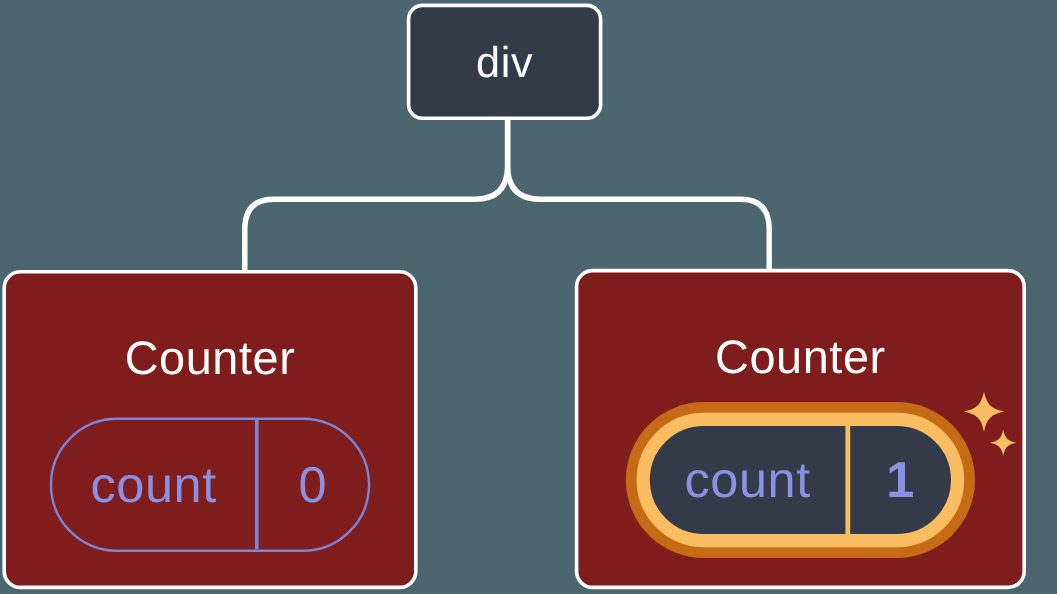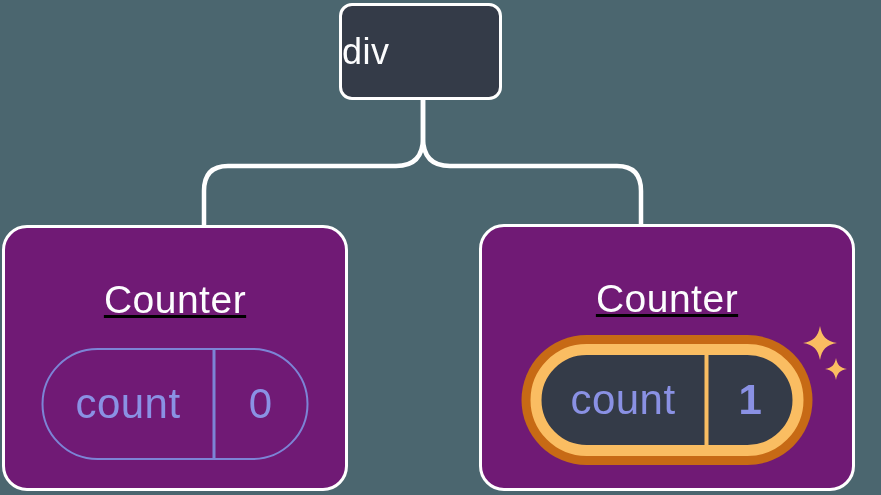--- a/index.html
+++ b/index.html
@@ -33,35 +33,34 @@
   
   .root-node {
     position: absolute;
     left: 339px; top: 3px;
     width: 163px; height: 97px;
     background: #343B48;
     border: 3px solid #FFFFFF;
     border-radius: 13px;
     display: flex;
     align-items: center;
-    justify-content: flex-start;
+    justify-content: center;
   }
   .root-node span {
     color: #FCFDFE;
     font-size: 36px;
     letter-spacing: 0.5px;
   }
 
   
   .card {
     position: absolute;
-    background: #701a75;
+    background: #7f1d1d;
     border: 3px solid #FFFFFF;
-    border-radius: 25px;
-    text-decoration: underline;
+    border-radius: 15px;
   }
   .card-left  { left: 2px;   top: 225px; width: 346px; height: 266px; }
   .card-right { left: 479px; top: 224px; width: 376px; height: 267px; }
 
   .card-title {
     margin: 50px 0 0 0;
     text-align: center;
     color: #FCFDFE;
     font-size: 39px;
     font-weight: 400;

